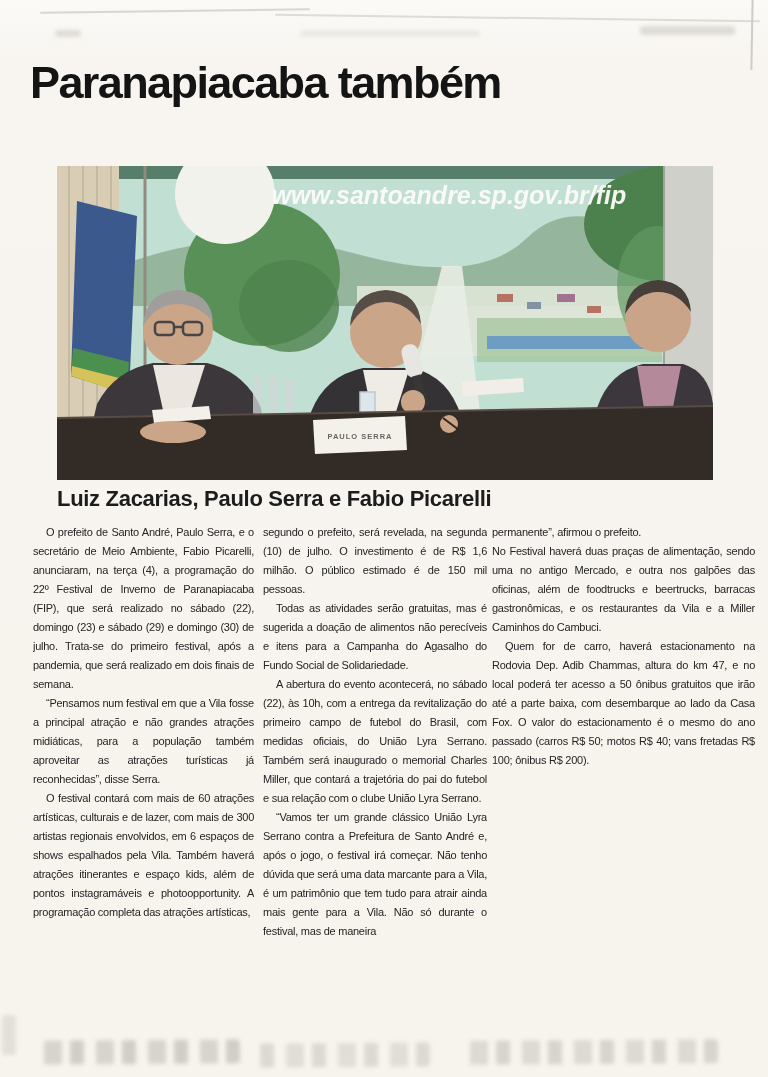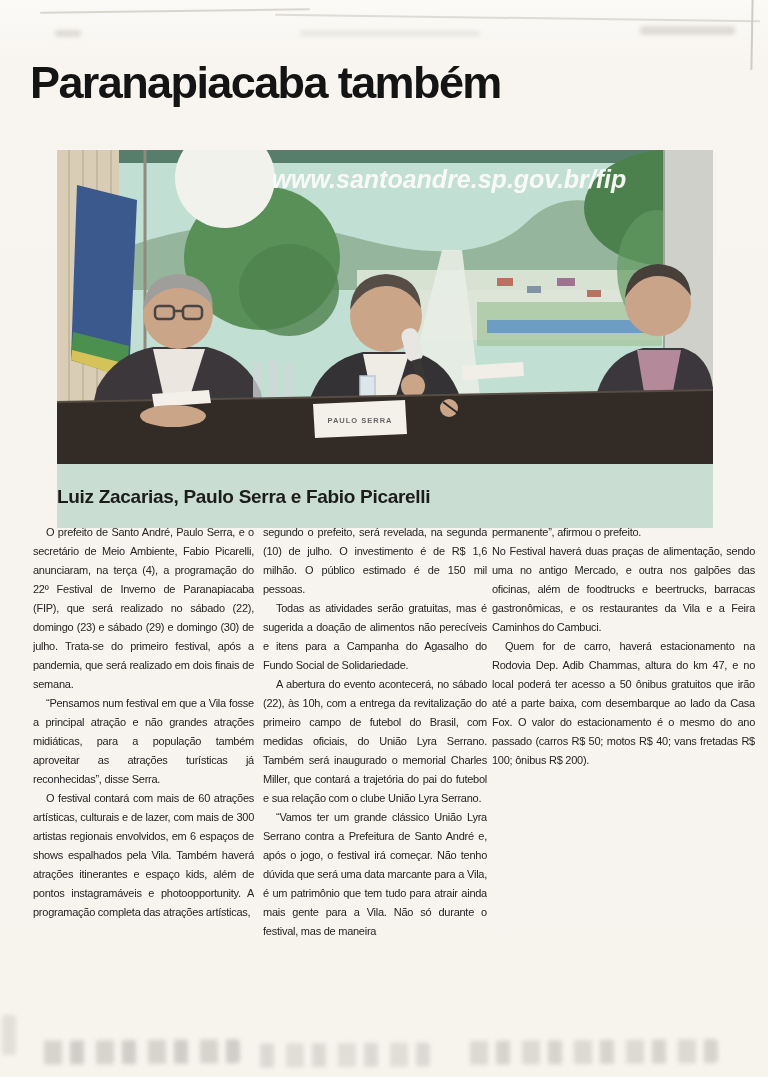--- a/index.html
+++ b/index.html
@@ -21,27 +21,27 @@
     transform:scaleX(-1) rotate(.4deg);
   }
   
   .headline{
     position:absolute;left:30px;top:56px;width:722px;
     font-weight:bold;font-size:45px;line-height:54px;letter-spacing:-1.6px;
     color:#141414;
   }
   
   .photo{
-    position:absolute;left:57px;top:150px;width:656px;height:378px;
+    position:absolute;left:57px;top:166px;width:656px;height:314px;
     background:#c9ddd2;overflow:hidden;
   }
   .photo svg{display:block;}
   .caption{
     position:absolute;left:57px;top:486px;width:660px;
-    font-weight:bold;font-size:19px;letter-spacing:-0.3px;color:#1c1c1c;
+    font-weight:bold;font-size:22px;letter-spacing:-0.3px;color:#1c1c1c;
   }
   
   .col{
     position:absolute;top:523px;height:520px;overflow:hidden;
     font-size:11px;line-height:19px;letter-spacing:-0.25px;
     text-align:justify;color:#242424;
   }
   #col1{left:33px;width:221px;}
   #col2{left:263px;width:224px;}
   #col3{left:492px;width:263px;}
@@ -173,21 +173,21 @@
 
   <div class="col" id="col2">
     <p class="cont">segundo o prefeito, será revelada, na segunda (10) de julho. O investimento é de R$ 1,6 milhão. O público estimado é de 150 mil pessoas.</p>
     <p>Todas as atividades serão gratuitas, mas é sugerida a doação de alimentos não perecíveis e itens para a Campanha do Agasalho do Fundo Social de Solidariedade.</p>
     <p>A abertura do evento acontecerá, no sábado (22), às 10h, com a entrega da revitalização do primeiro campo de futebol do Brasil, com medidas oficiais, do União Lyra Serrano. Também será inaugurado o memorial Charles Miller, que contará a trajetória do pai do futebol e sua relação com o clube União Lyra Serrano.</p>
     <p>“Vamos ter um grande clássico União Lyra Serrano contra a Prefeitura de Santo André e, após o jogo, o festival irá começar. Não tenho dúvida que será uma data marcante para a Vila, é um patrimônio que tem tudo para atrair ainda mais gente para a Vila. Não só durante o festival, mas de maneira</p>
   </div>
 
   <div class="col" id="col3">
     <p class="cont">permanente”, afirmou o prefeito.</p>
-    <p class="cont">No Festival haverá duas praças de alimentação, sendo uma no antigo Mercado, e outra nos galpões das oficinas, além de foodtrucks e beertrucks, barracas gastronômicas, e os restaurantes da Vila e a Feira Caminhos do Cambuci.</p>
+    <p class="cont">No Festival haverá duas praças de alimentação, sendo uma no antigo Mercado, e outra nos galpões das oficinas, além de foodtrucks e beertrucks, barracas gastronômicas, e os restaurantes da Vila e a Miller Caminhos do Cambuci.</p>
     <p>Quem for de carro, haverá estacionamento na Rodovia Dep. Adib Chammas, altura do km 47, e no local poderá ter acesso a 50 ônibus gratuitos que irão até a parte baixa, com desembarque ao lado da Casa Fox. O valor do estacionamento é o mesmo do ano passado (carros R$ 50; motos R$ 40; vans fretadas R$ 100; ônibus R$ 200).</p>
   </div>
 
   <div class="ghost" style="left:35px;top:1040px;width:205px;"></div>
   <div class="ghost" style="left:255px;top:1043px;width:175px;opacity:.35;"></div>
   <div class="ghost" style="left:468px;top:1040px;width:250px;opacity:.42;"></div>
   <div class="smudge" style="left:2px;top:1015px;width:14px;height:40px;opacity:.3;"></div>
 
 </div>
 

